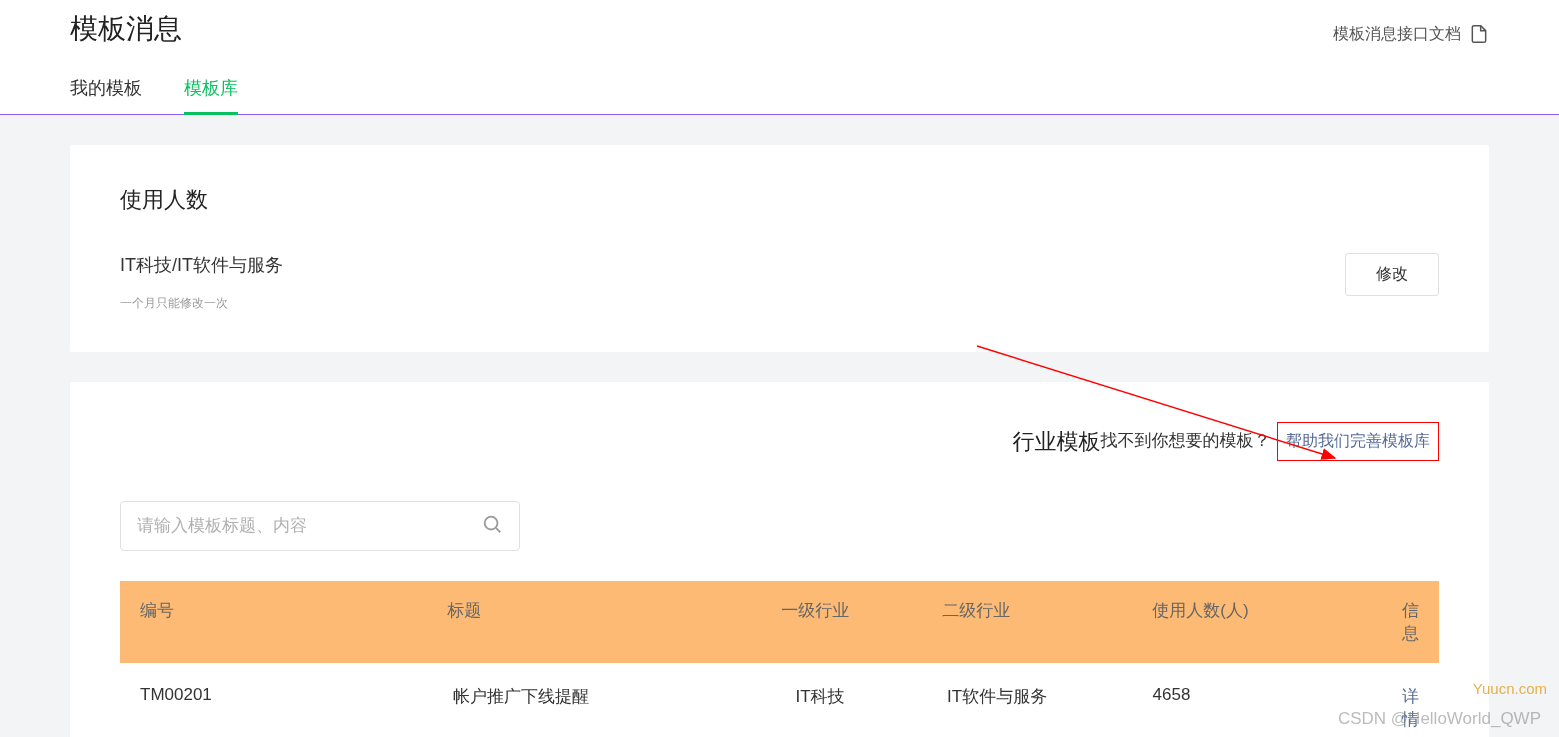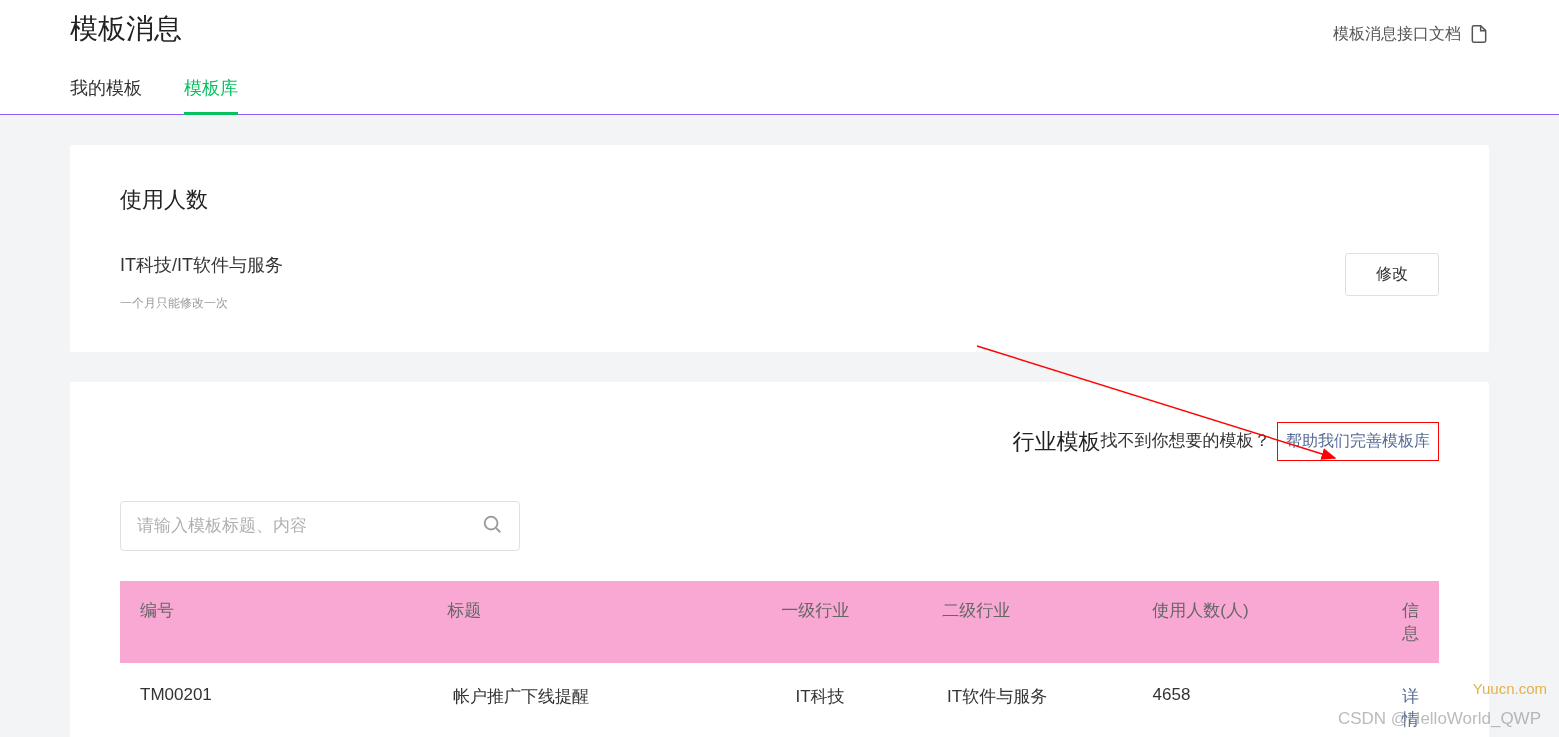--- a/index.html
+++ b/index.html
@@ -151,21 +151,21 @@
     }
     .search-icon {
       color: #888;
       cursor: pointer;
     }
     .table {
       width: 100%;
     }
     .table-head {
       display: flex;
-      background: #f9a8d4;
+      background: #fdba74;
       padding: 18px 20px;
       font-size: 17px;
       color: #666;
       gap: 24px;
     }
     .table-row {
       display: flex;
       padding: 22px 20px;
       font-size: 17px;
       color: #333;

